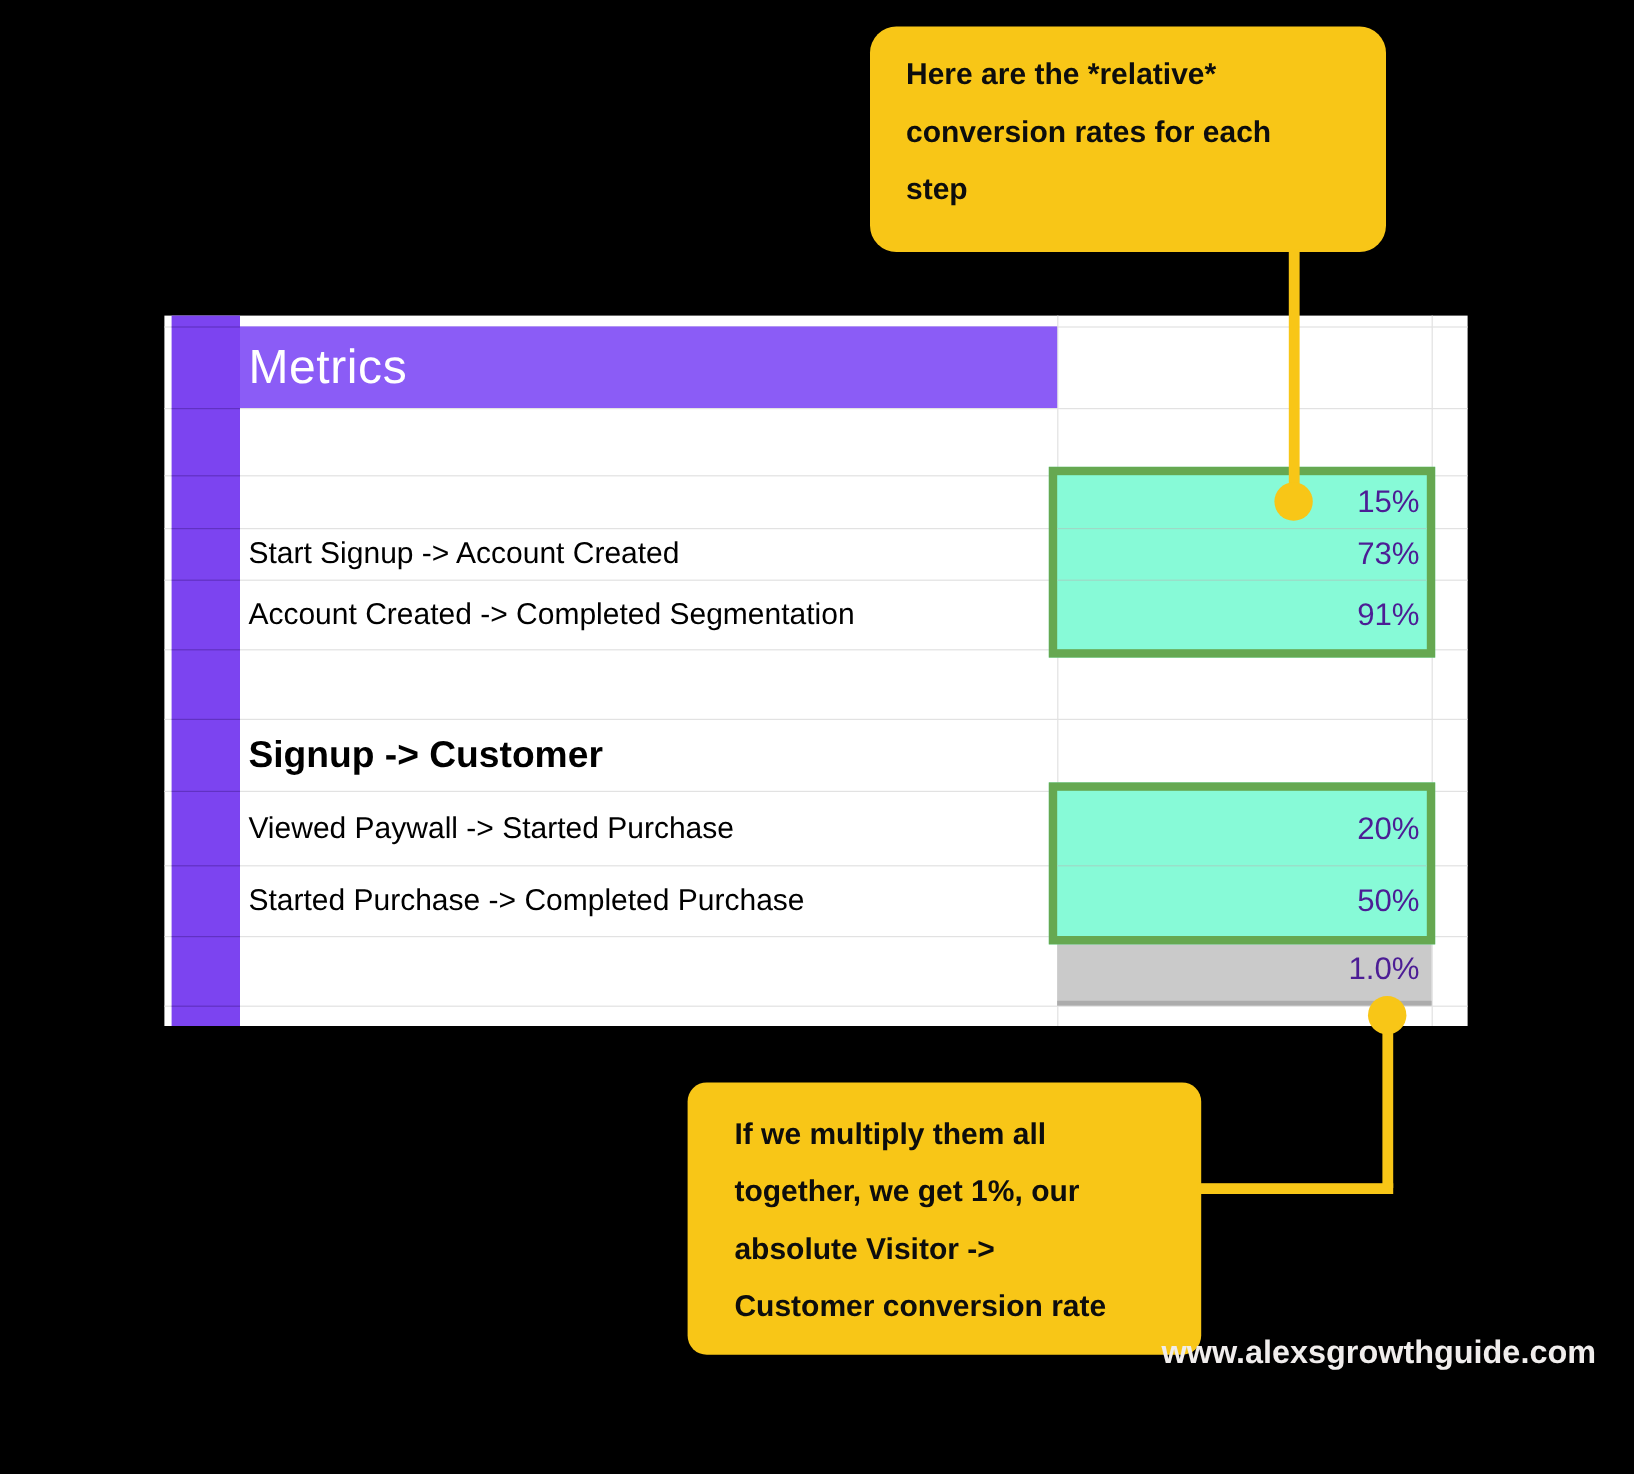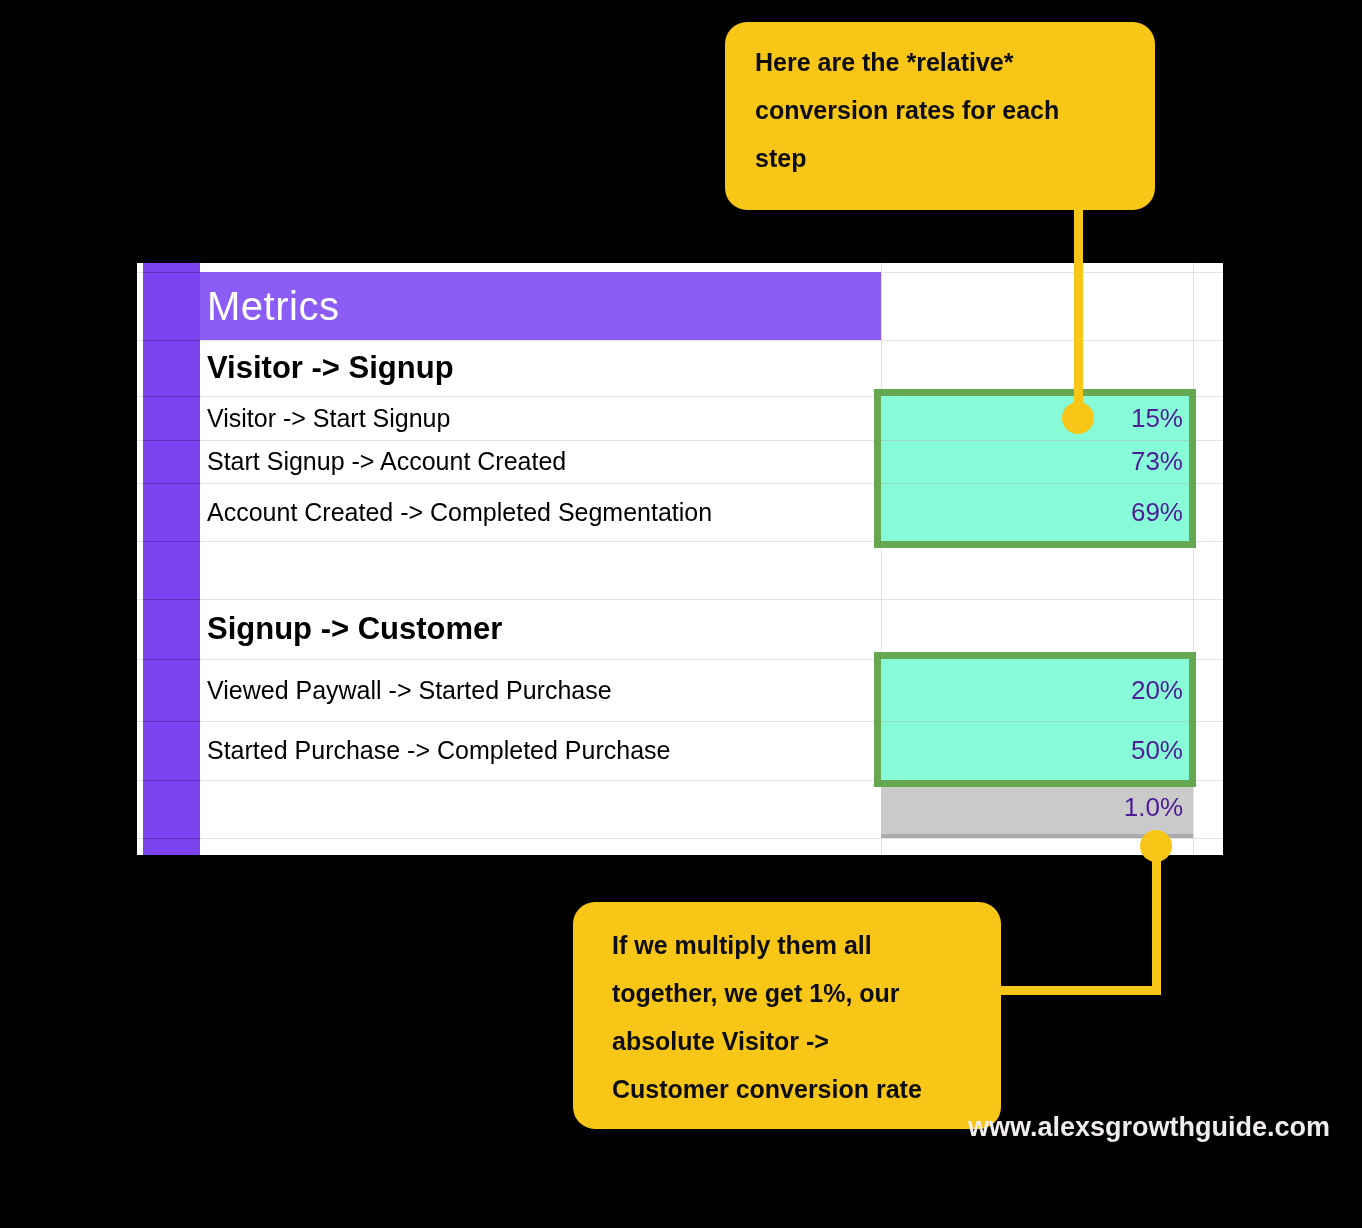--- a/index.html
+++ b/index.html
@@ -35,21 +35,21 @@
   .val{
     position:absolute;right:40px;width:220px;display:flex;align-items:center;justify-content:flex-end;
     z-index:6;color:#4c1d95;font-size:26px;
   }
   
   .callout{
     position:absolute;background:#F8C617;border-radius:22px;box-sizing:border-box;
     color:#0d0d0d;font-weight:bold;font-size:25px;line-height:48px;z-index:9;
   }
   #callout-top{left:725px;top:22px;width:430px;height:188px;padding:16px 48px 0 30px;}
-  #callout-bottom{left:573px;top:902px;width:428px;height:227px;padding:19px 69px 0 39px;}
+  #callout-bottom{left:573px;top:902px;width:428px;height:227px;padding:19px 69px 0 39px;border-radius:16px;}
   
   .conn{position:absolute;background:#F8C617;z-index:10;}
   #conn-top-line{left:1074px;top:208px;width:9px;height:210px;}
   #dot-top{left:1062px;top:402px;width:32px;height:32px;border-radius:50%;}
   #dot-bottom{left:1140px;top:830px;width:32px;height:32px;border-radius:50%;}
   #conn-bot-v{left:1152px;top:846px;width:9px;height:144px;}
   #conn-bot-h{left:998px;top:986px;width:163px;height:9px;}
   
   #watermark{
     position:absolute;right:32px;top:1112px;color:#F0EDEC;
@@ -88,41 +88,39 @@
         <div class="ptick" style="top: 396px;"></div>
         <div class="ptick" style="top: 458px;"></div>
         <div class="ptick" style="top: 517px;"></div>
         <div class="ptick" style="top: 575px;"></div>
       </div>
 
     <div id="header-cell">
       <span>Metrics</span>
     </div>
 
-    <div class="row-label section" style="top:77px;height:56px">Visitor -&gt; Signup</div>
-    <div class="row-label" style="top:133px;height:44px">Visitor -&gt; Start Signup</div>
     <div class="row-label" style="top:177px;height:43px">Start Signup -&gt; Account Created</div>
     <div class="row-label" style="top:220px;height:58px">Account Created -&gt; Completed Segmentation</div>
     <div class="row-label section" style="top:336px;height:60px">Signup -&gt; Customer</div>
     <div class="row-label" style="top:396px;height:62px">Viewed Paywall -&gt; Started Purchase</div>
     <div class="row-label" style="top:458px;height:59px">Started Purchase -&gt; Completed Purchase</div>
 
     <div class="green-block" style="top:126px;height:159px">
       <div class="mint-div" style="top:44px"></div>
       <div class="mint-div" style="top:87px"></div>
     </div>
     <div class="green-block" style="top:389px;height:135px">
       <div class="mint-div" style="top:62px"></div>
     </div>
 
     <div id="gray-cell"></div>
 
     <div class="val" style="top:133px;height:44px">15%</div>
     <div class="val" style="top:177px;height:43px">73%</div>
-    <div class="val" style="top:220px;height:58px">69%</div>
+    <div class="val" style="top:220px;height:58px">91%</div>
     <div class="val" style="top:396px;height:62px">20%</div>
     <div class="val" style="top:458px;height:59px">50%</div>
     <div class="val" style="top:517px;height:54px">1.0%</div>
   </div>
 
   <div id="callout-top" class="callout">
     <span>Here are the *relative* conversion rates for each step</span>
   </div>
   <div id="callout-bottom" class="callout">
     <span>If we multiply them all together, we get 1%, our absolute Visitor -&gt; Customer conversion rate</span>

